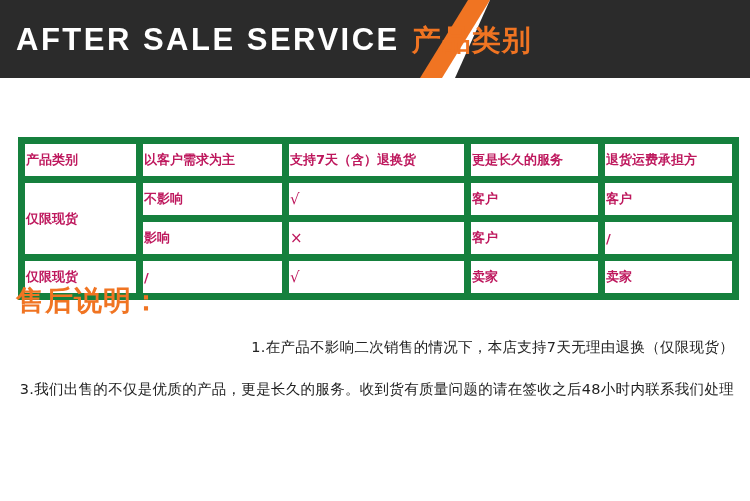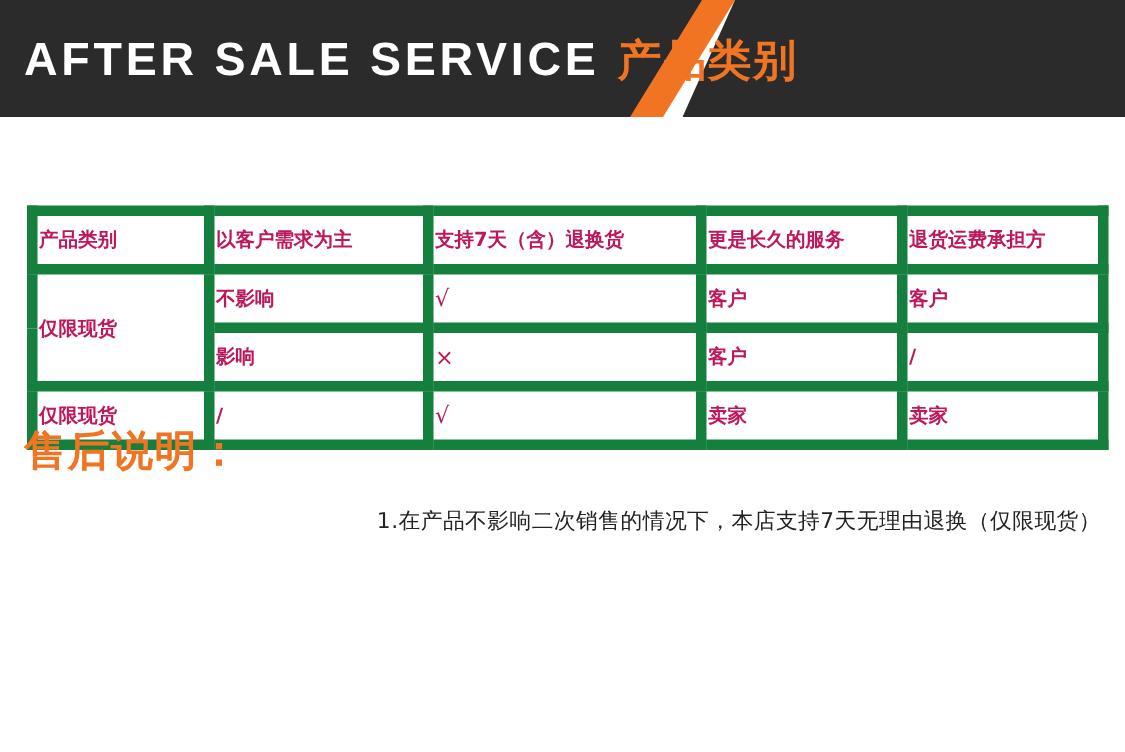--- a/index.html
+++ b/index.html
@@ -178,13 +178,14 @@
         <td>卖家</td>
         <td>卖家</td>
       </tr>
     </tbody>
   </table>
 </div>
 
 <div class="notes">
   <div class="notes-title">售后说明：</div>
   <div class="note-line">1.在产品不影响二次销售的情况下，本店支持7天无理由退换（仅限现货）</div>
+  <div class="note-line">3.我们出售的不仅是优质的产品，更是长久的服务。收到货有质量问题的请在签收之后48小时内联系我们处理</div>
 </div>
 
 </body></html>

